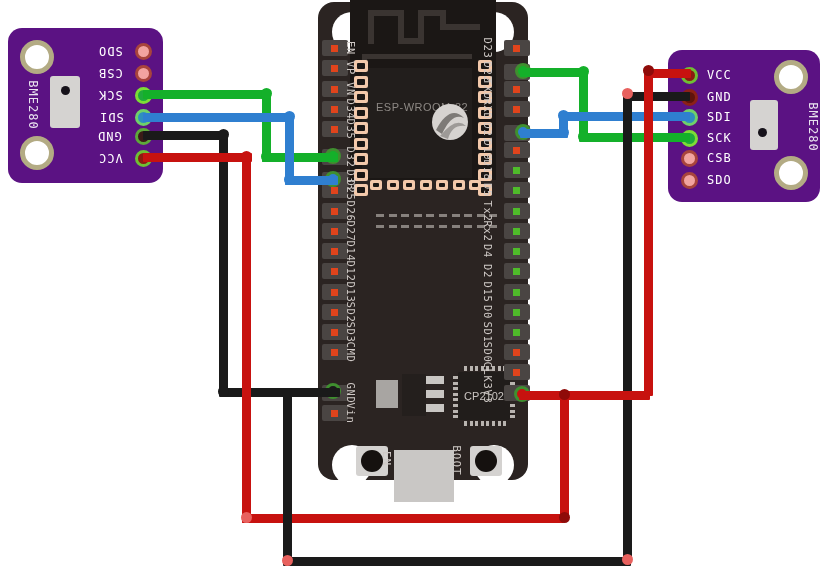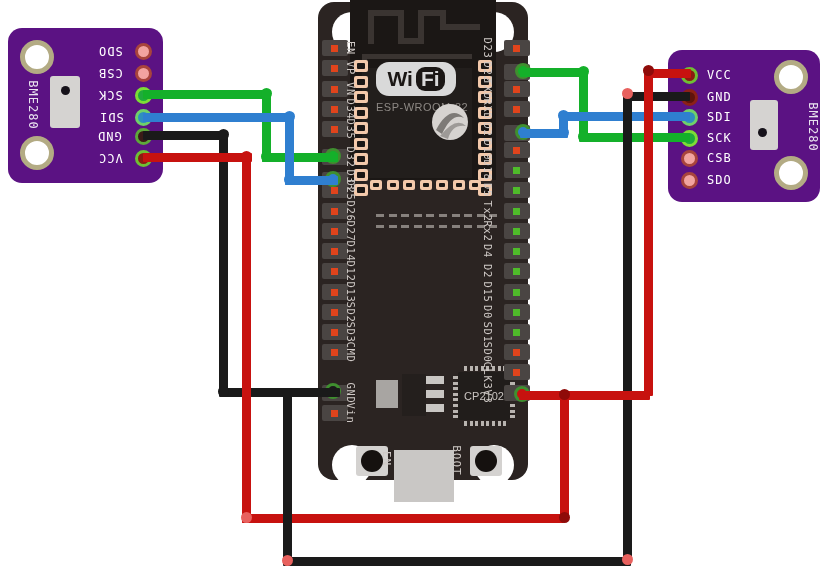--- a/index.html
+++ b/index.html
@@ -131,24 +131,20 @@
     <div class="antline" style="left:50px;top:8px;width:36px;height:6px;"></div>
     <div class="antline" style="left:80px;top:8px;width:6px;height:34px;"></div>
     <div class="antline" style="left:80px;top:36px;width:26px;height:6px;"></div>
     <div class="antline" style="left:100px;top:8px;width:6px;height:34px;"></div>
     <div class="antline" style="left:100px;top:8px;width:28px;height:6px;"></div>
     <div class="antline" style="left:122px;top:8px;width:6px;height:20px;"></div>
     <div class="antline" style="left:122px;top:22px;width:40px;height:6px;"></div>
     <div class="antline" style="left:44px;top:52px;width:110px;height:5px;"></div>
     <div class="antline" style="left:44px;top:52px;width:5px;height:18px;"></div>
     <div class="shield" style="left:44px;top:66px;width:110px;height:110px;"></div>
-    <div id="wifi" style="left:58px;top:60px;width:80px;height:34px;">
-      <span class="w">Wi</span>
-      <span class="fi">Fi</span>
-    </div>
     <div id="wroom" style="left:58px;top:99px;">ESP-WROOM-32</div>
 
     <svg style="position:absolute;left:112px;top:100px;" width="40" height="40">
       <circle cx="20" cy="20" r="18" fill="#d6d3d0"></circle>
       <path d="M6 28 Q20 2 34 16 Q22 10 12 32 Z" fill="#7d7a77"></path>
       <path d="M10 34 Q26 14 36 24 Q22 22 18 37 Z" fill="#9d9a97"></path>
     </svg>
 
     <div class="padrow" id="padleft">
         <div class="hdrpad" style="left: 36px; top: 58px; width: 14px; height: 12px;"></div>

